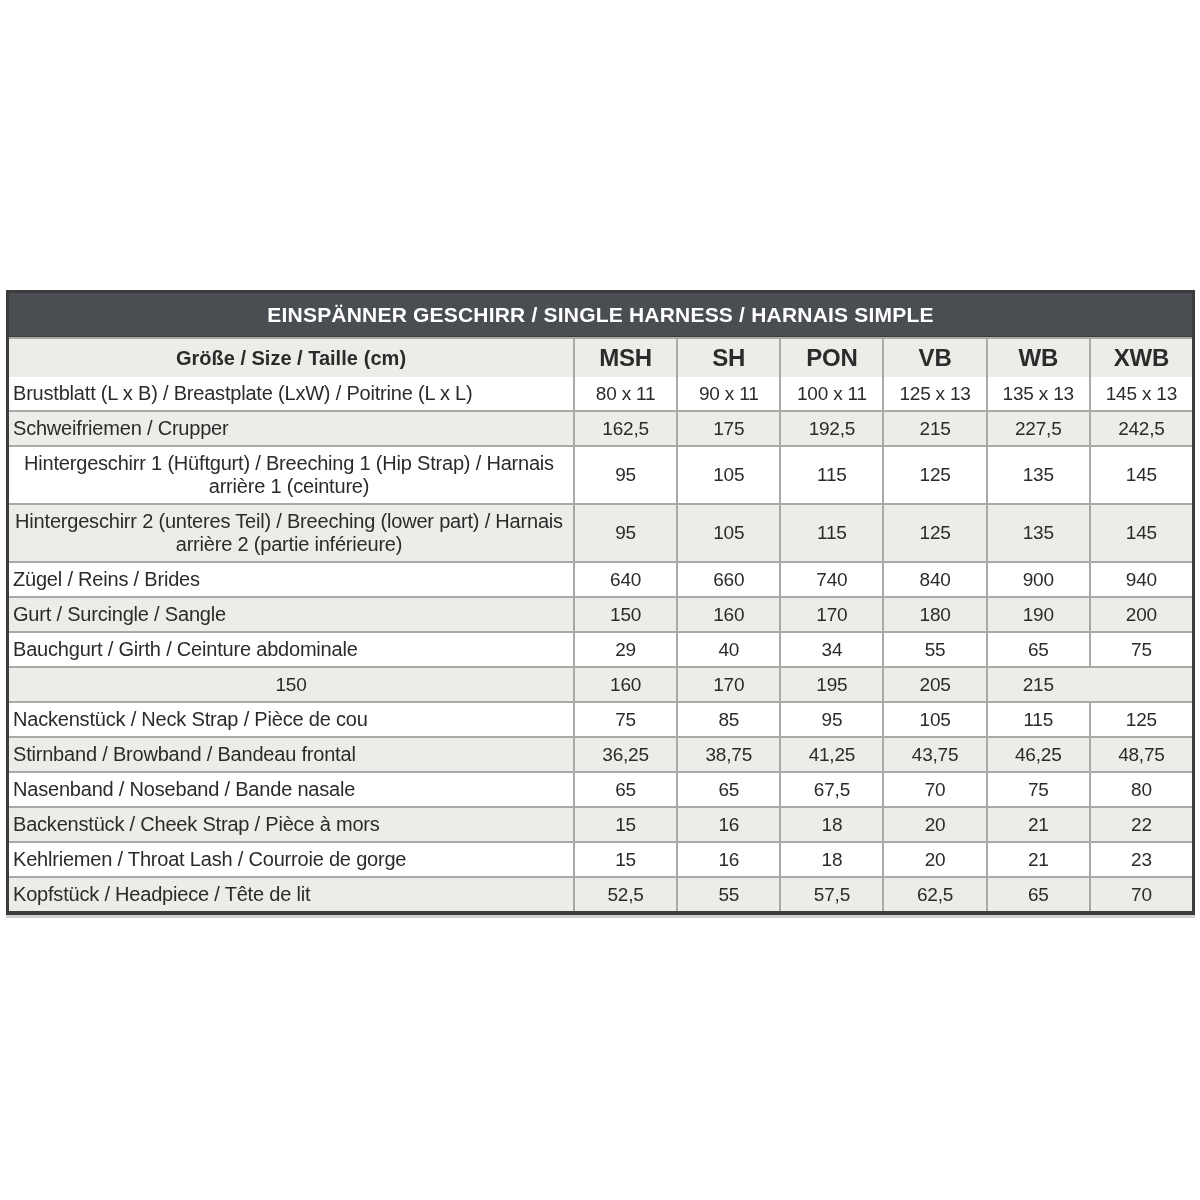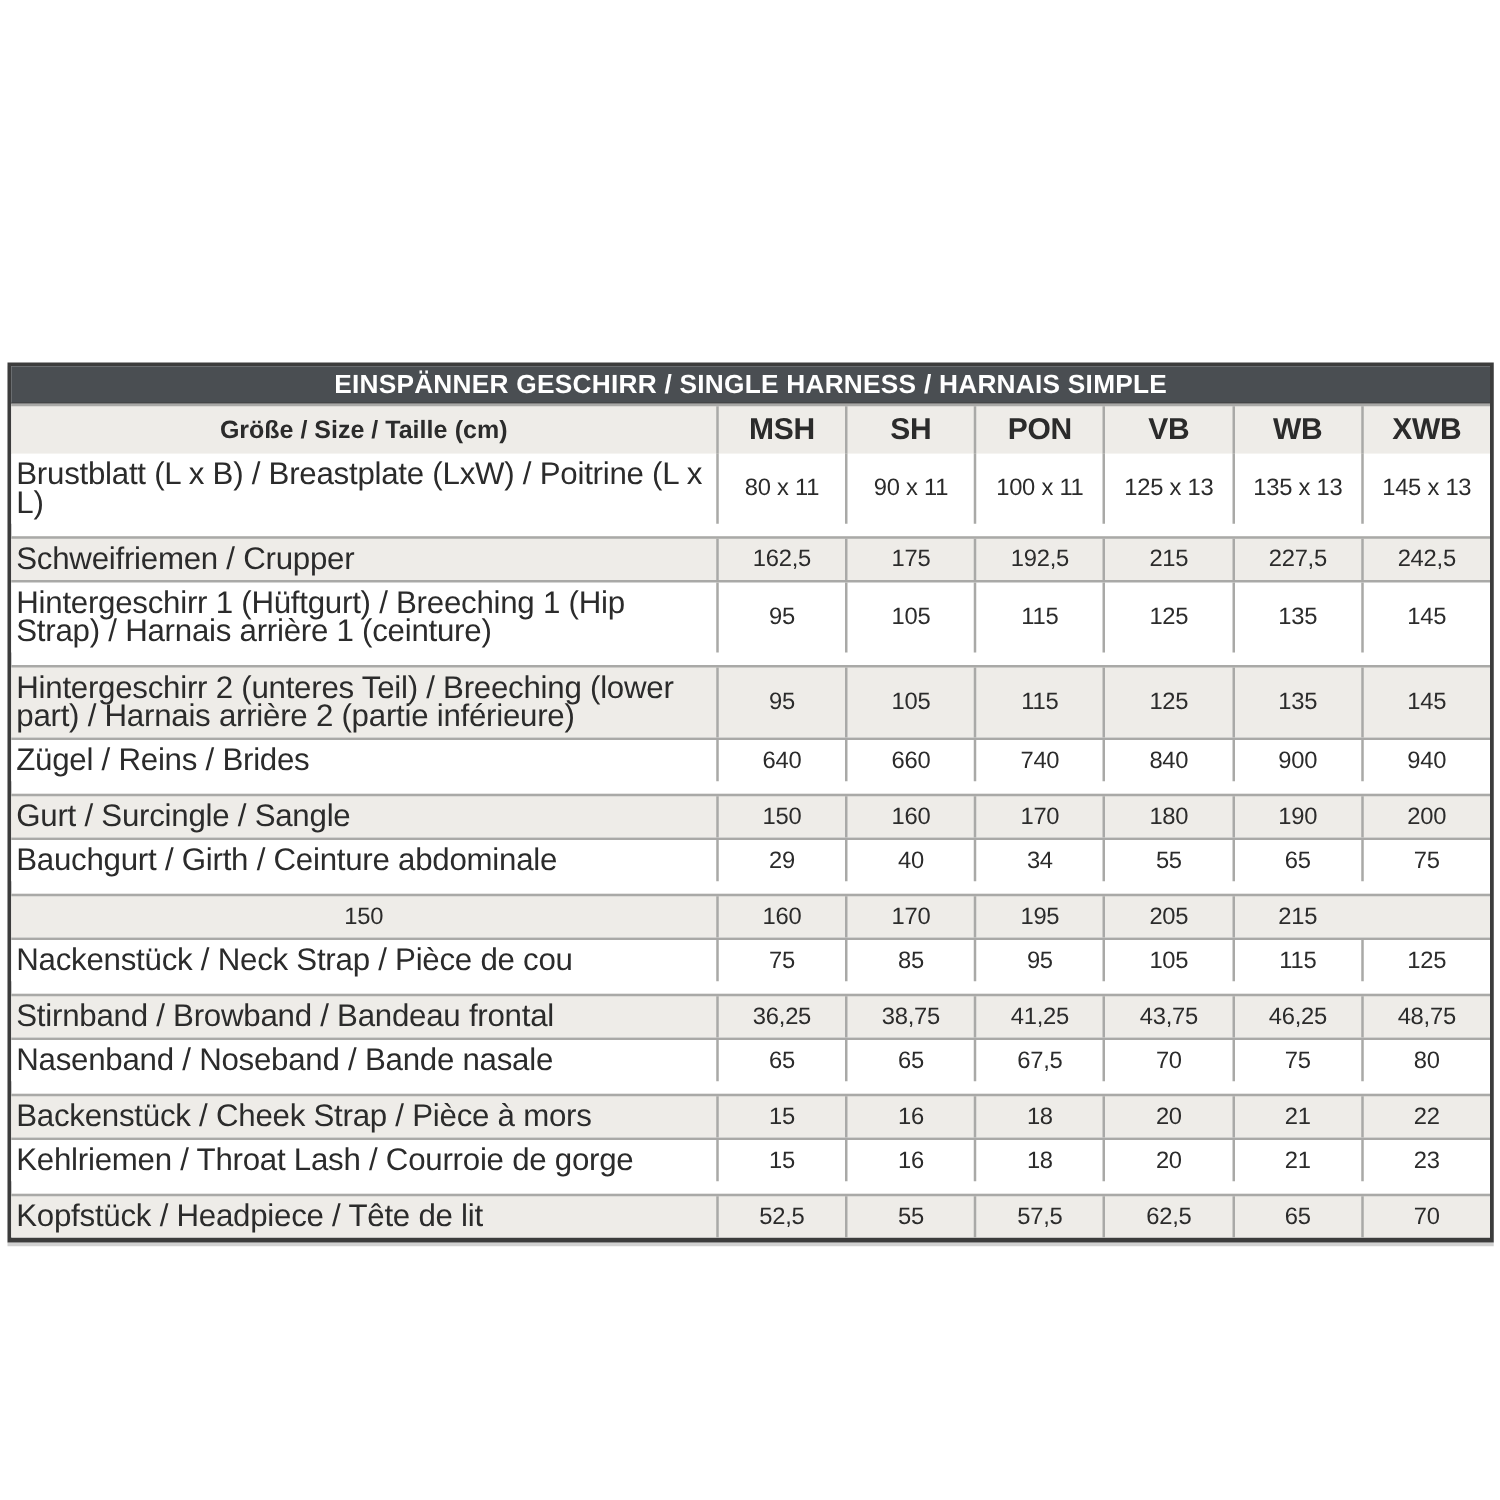--- a/index.html
+++ b/index.html
@@ -22,64 +22,64 @@
     position: absolute;
     left: 6px; top: 290px;
     width: 1189px;
     border: 3px solid var(--outer-border);
     border-bottom-width: 4px;
     background: #ffffff;
     box-shadow: 0 3px 0 rgba(0,0,0,0.18);
   }
 
   .title-bar {
-    height: 30px;
+    height: 44px;
     background: var(--dark-bar);
     color: #ffffff;
     display: flex; align-items: center; justify-content: center;
     font-weight: bold;
     font-size: 21px;
     letter-spacing: 0.2px;
     border-bottom: 1px solid var(--outer-border);
   }
 
   .grid-row {
     display: grid;
     grid-template-columns: 564px repeat(6, 1fr);
   }
   .grid-row:not(:first-child) { border-top: 2px solid var(--line); }
 
   .cell { display: flex; align-items: center; min-height: 33px; }
   .cell + .cell { border-left: 2px solid var(--line); }
 
   .label-cell {
     justify-content: flex-start;
-    text-align: left;
+    text-align: center;
     padding: 5px 8px 5px 4px;
-    font-size: 25px;
+    font-size: 20px;
     line-height: 23px;
     letter-spacing: -0.2px;
   }
   .value-cell {
     justify-content: center;
     text-align: center;
     font-size: 19px;
     padding: 5px 2px;
     letter-spacing: -0.2px;
   }
 
   .header-row { background: var(--row-alt); }
   .header-row .cell { min-height: 34px; }
   .header-label { justify-content: center; font-size: 20px; align-items: center; }
   .header-label .bold-part { font-weight: bold; }
   .header-label .unit-part { font-weight: bold; margin-left: 6px; }
   .size-head { font-weight: bold; font-size: 24px; }
 
   .data-row { background: #ffffff; }
-  .data-row.alt { background: var(--row-alt); margin-top: 10px; }
+  .data-row.alt { background: var(--row-alt); }
 </style>
 </head>
 <body>
 
 <div class="canvas">
 
   <div class="size-table">
 
     <div class="title-bar">EINSPÄNNER GESCHIRR / SINGLE HARNESS / HARNAIS SIMPLE</div>
 

